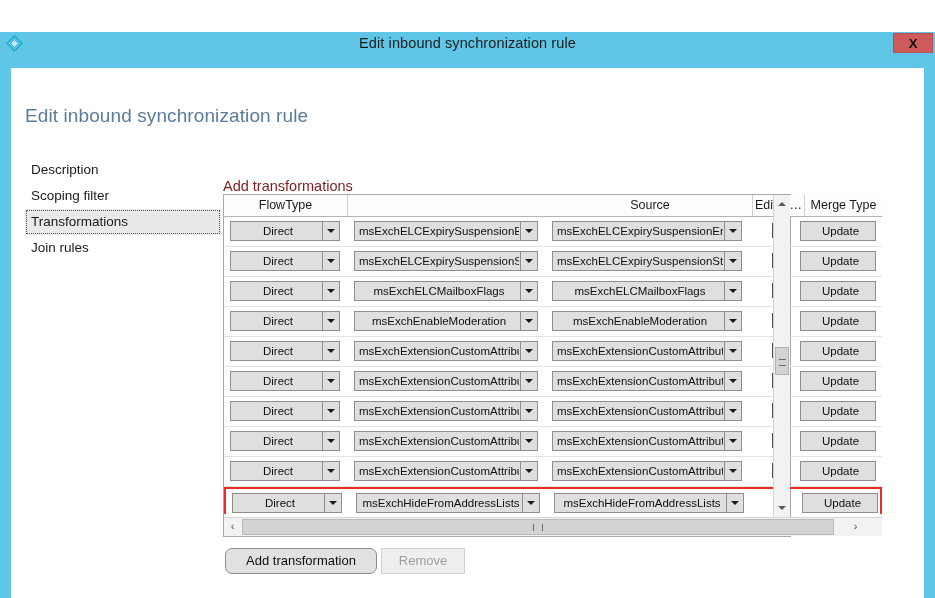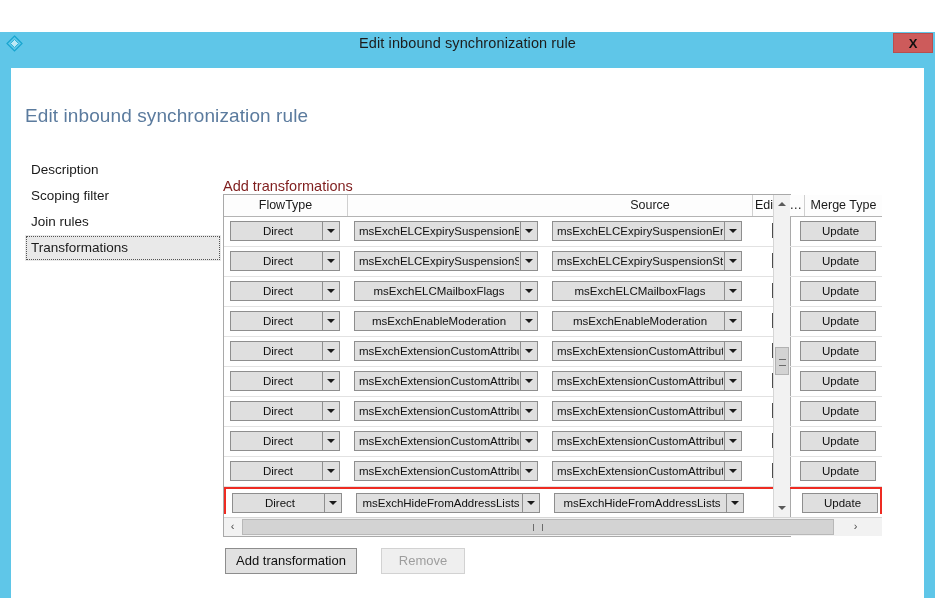--- a/index.html
+++ b/index.html
@@ -344,21 +344,21 @@
     text-align: center;
     cursor: pointer;
     white-space: nowrap;
   }
   .btn.disabled {
     color: #9e9e9e;
     background: #efefef;
     border-color: #d2d2d2;
     cursor: default;
   }
-  .btn-add    { left: 214px; top: 480px; width: 132px; height: 26px; line-height: 24px; }
+  .btn-add    { left: 214px; top: 480px; width: 152px; height: 26px; line-height: 24px; border-radius: 7px; }
   .btn-remove { left: 370px; top: 480px; width: 84px;  height: 26px; line-height: 24px; }
 
   
   .watermark {
     position: absolute;
     left: 838px; top: 560px;
     width: 94px; height: 34px;
     opacity: .62;
   }
 </style>
@@ -383,25 +383,25 @@
 
       <div class="page-heading">Edit inbound synchronization rule</div>
 
       <div class="nav">
         <div class="nav-item">
           <span>Description</span>
         </div>
         <div class="nav-item">
           <span>Scoping filter</span>
         </div>
+        <div class="nav-item selected">
+          <span>Transformations</span>
+        </div>
         <div class="nav-item">
           <span>Join rules</span>
-        </div>
-        <div class="nav-item selected">
-          <span>Transformations</span>
         </div>
       </div>
 
       <div class="section-label">Add transformations</div>
 
       <div class="grid">
 
         <div class="grid-head">
           <div class="gh gh-flowtype">FlowType</div>
           <div class="gh gh-source">Source</div>

